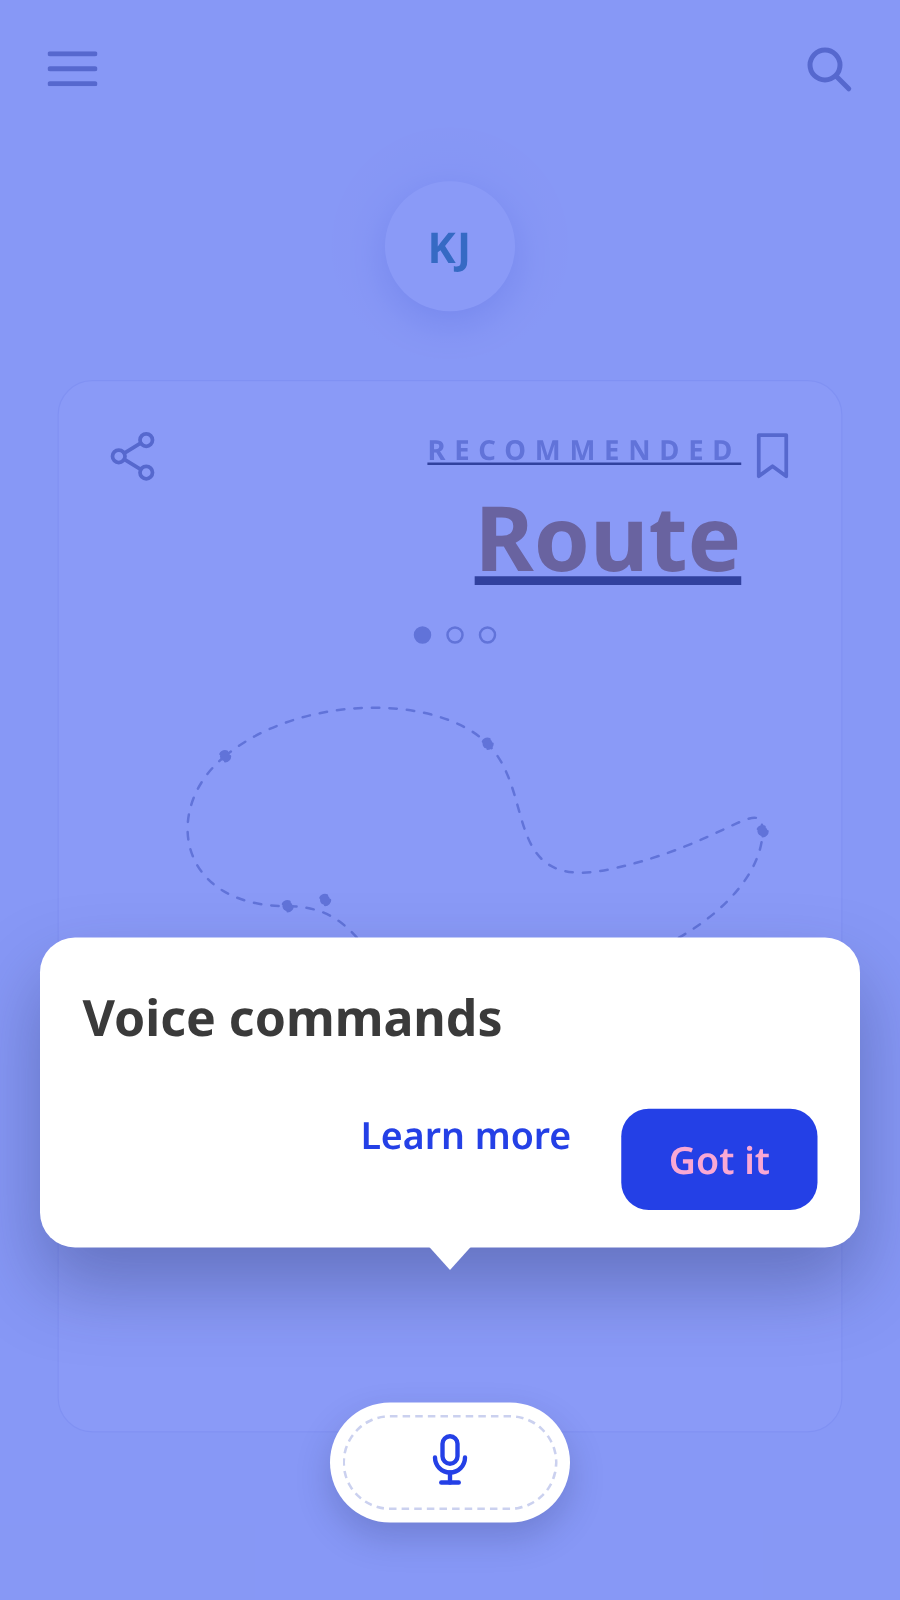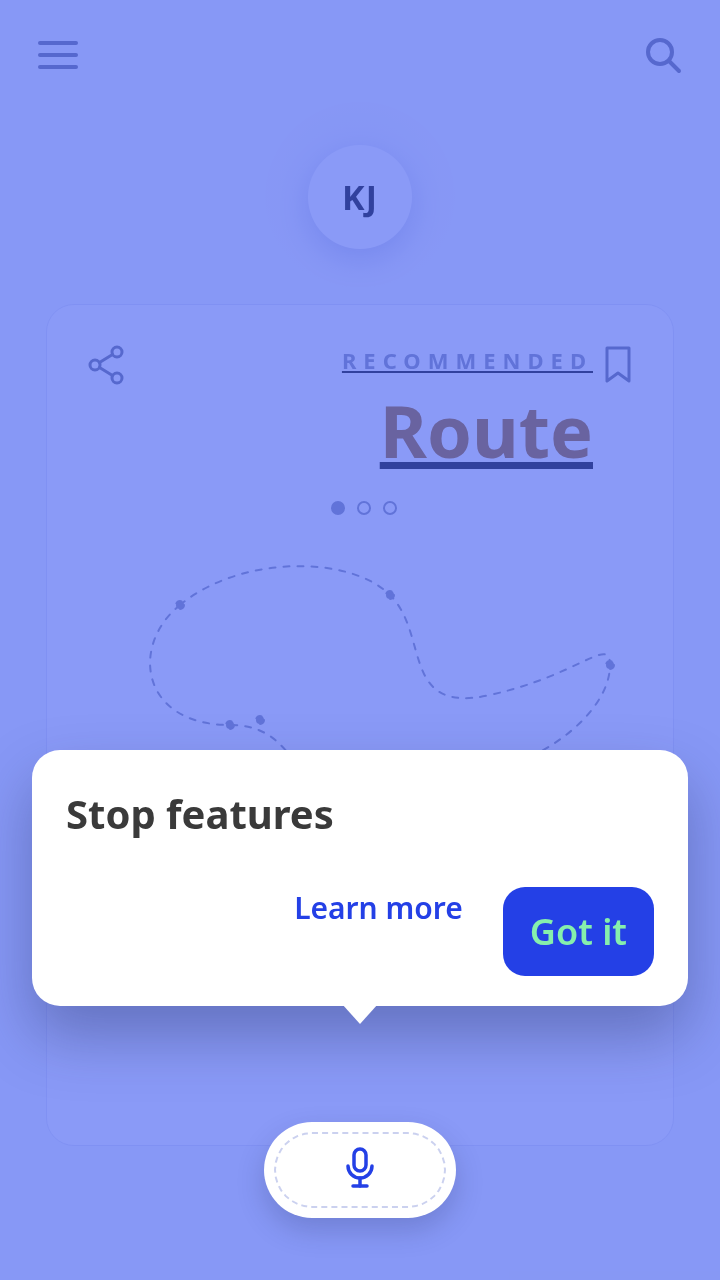--- a/index.html
+++ b/index.html
@@ -14,21 +14,21 @@
   body{background:#F7F8FB;position:relative;}
 
   
   .topbar{display:flex;align-items:center;justify-content:space-between;padding:36px 38px 0;}
   .topbar .icon svg{display:block;}
   .menu-icon svg{stroke:#6A7189;}
   .search-icon svg{stroke:#6A7189;}
 
   .avatar-wrap{display:flex;justify-content:center;margin-top:28px;position:relative;}
   .avatar-halo{width:190px;height:190px;border-radius:50%;background:radial-gradient(circle at 50% 45%, rgba(236,238,247,0.95), rgba(236,238,247,0) 72%);display:flex;align-items:center;justify-content:center;}
-  .avatar{width:104px;height:104px;border-radius:50%;background:#FFFFFF;box-shadow:0 10px 28px rgba(86,99,170,0.25);display:flex;align-items:center;justify-content:center;font-weight:700;font-size:34px;color:#000000;letter-spacing:1px;text-align:right;}
+  .avatar{width:104px;height:104px;border-radius:50%;background:#FFFFFF;box-shadow:0 10px 28px rgba(86,99,170,0.25);display:flex;align-items:center;justify-content:center;font-weight:700;font-size:34px;color:#0f766e;letter-spacing:1px;text-align:right;}
 
   .card{margin:12px 46px 0;background:#FFFFFF;border:1px solid #E3E6F3;border-radius:28px;padding:40px 40px 300px;position:relative;}
   .card-top{display:flex;align-items:flex-start;justify-content:space-between;}
   .share-icon svg,.bookmark-icon svg{stroke:#6A7189;display:block;}
   .card-head{flex:1;text-align:right;padding:0 10px;text-decoration:underline;}
   .eyebrow{font-size:22px;letter-spacing:7px;font-weight:700;color:#8A90A8;text-transform:uppercase;}
   .title{font-size:72px;font-weight:700;color:#a16207;margin-top:6px;}
   .dots{display:flex;gap:12px;justify-content:center;margin-top:22px;}
   .dot{width:14px;height:14px;border-radius:50%;border:2px solid #8A90A8;}
   .dot.filled{background:#8A90A8;border-color:#8A90A8;}
@@ -38,21 +38,21 @@
   
   .scrim{position:absolute;inset:0;background:var(--overlay);}
 
   
   .popover{position:absolute;left:32px;right:32px;top:750px;background:#FFFFFF;border-radius:28px;padding:36px 34px 30px;box-shadow:0 30px 60px rgba(30,40,90,0.35);}
   .popover::after{content:"";position:absolute;left:50%;bottom:-18px;transform:translateX(-50%);width:0;height:0;border-left:18px solid transparent;border-right:18px solid transparent;border-top:20px solid #FFFFFF;}
   .popover h2{font-size:40px;font-weight:700;color:var(--text-dark);}
   .popover p{font-size:30px;line-height:1.35;color:var(--text-mid);margin-top:22px;}
   .popover-actions{display:flex;justify-content:flex-end;align-items:flex-start;gap:40px;margin-top:46px;}
   .link-btn{color:var(--brand-dark);font-size:30px;font-weight:600;background:none;border:none;cursor:pointer;}
-  .primary-btn{background:var(--brand-dark);color:#86efac;font-size:36px;font-weight:600;border:none;border-radius:22px;padding:20px 27px;cursor:pointer;}
+  .primary-btn{background:var(--brand-dark);color:#f9a8d4;font-size:30px;font-weight:600;border:none;border-radius:22px;padding:20px 38px;cursor:pointer;}
 
   
   .mic-chip{position:absolute;left:50%;top:1122px;transform:translateX(-50%);width:192px;height:96px;background:#FFFFFF;border-radius:60px;display:flex;align-items:center;justify-content:center;box-shadow:0 12px 28px rgba(30,40,90,0.22);cursor:pointer;}
   .mic-chip::before{content:"";position:absolute;inset:10px;border:2px dashed #CBD1EF;border-radius:48px;}
   .mic-chip svg{position:relative;stroke:var(--brand-dark);}
 </style>
 </head>
 <body>
 
 <div class="topbar">
@@ -113,21 +113,21 @@
       <circle cx="520" cy="120" r="4" fill="#8A90A8"></circle>
       <circle cx="140" cy="180" r="4" fill="#8A90A8"></circle>
       <circle cx="170" cy="175" r="4" fill="#8A90A8"></circle>
     </svg>
   </div>
 </div>
 
 <div class="scrim"></div>
 
 <div class="popover">
-  <h2>Stop features</h2>
+  <h2>Voice commands</h2>
   <div class="popover-actions">
     <button class="link-btn">Learn more</button>
     <button class="primary-btn">Got it</button>
   </div>
 </div>
 
 <div class="mic-chip">
   <span>
     <svg width="34" height="44" viewBox="0 0 34 44" fill="none" stroke-width="3.5" stroke-linecap="round" stroke-linejoin="round">
       <rect x="11" y="3" width="12" height="22" rx="6"></rect>

